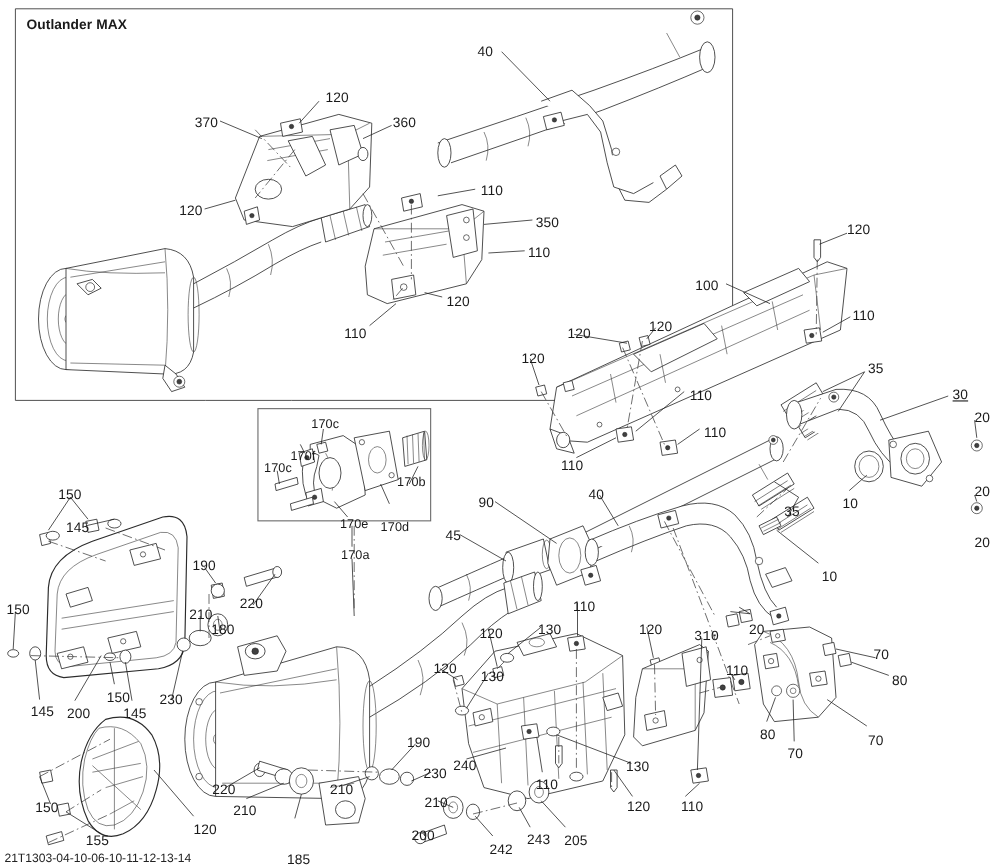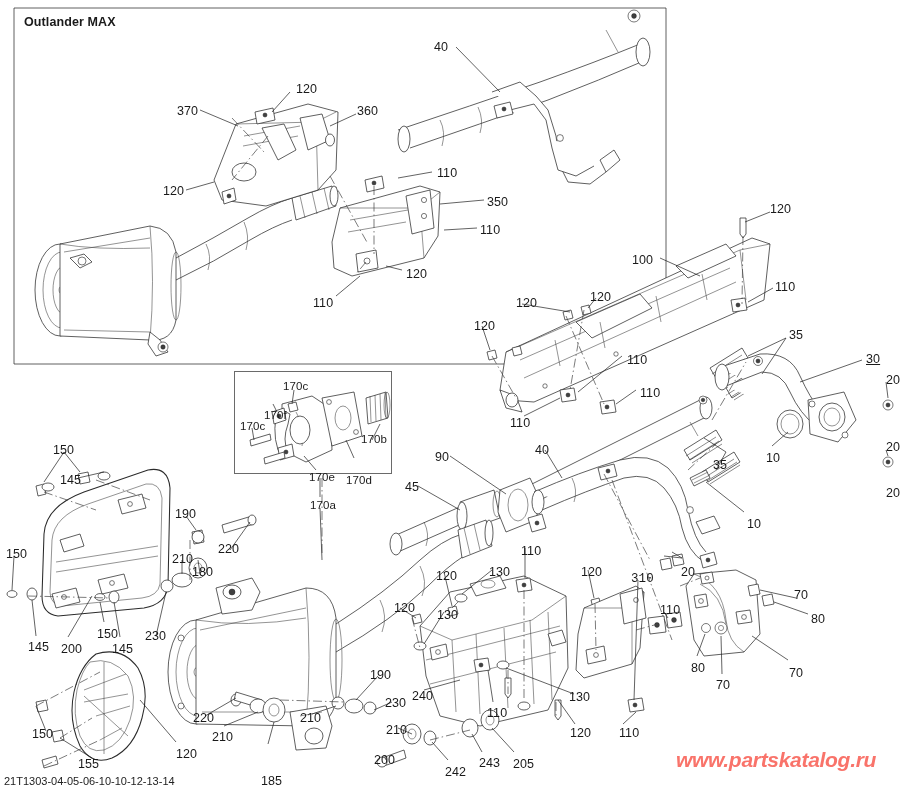--- a/index.html
+++ b/index.html
@@ -629,16 +629,15 @@
       <div class="lbl" style="left: 631px; top: 573px; font-family: Liberation Mono, monospace;">310</div>
       <div class="lbl" style="left: 660px; top: 604px;">110</div>
       <div class="lbl" style="left: 619px; top: 727px;">110</div>
       <div class="lbl" style="left: 794px; top: 589px;">70</div>
       <div class="lbl" style="left: 811px; top: 613px;">80</div>
       <div class="lbl" style="left: 691px; top: 662px;">80</div>
       <div class="lbl" style="left: 716px; top: 679px;">70</div>
       <div class="lbl" style="left: 789px; top: 667px;">70</div>
     </div>
 
-  <div id="footer-code">21T1303-04-05-06-10-10-12-13-14</div>
-  <div id="watermark">www.partskatalog.ru</div>
+  <div id="footer-code">21T1303-04-10-06-10-11-12-13-14</div>
 
 </div>
 
 </body></html>

